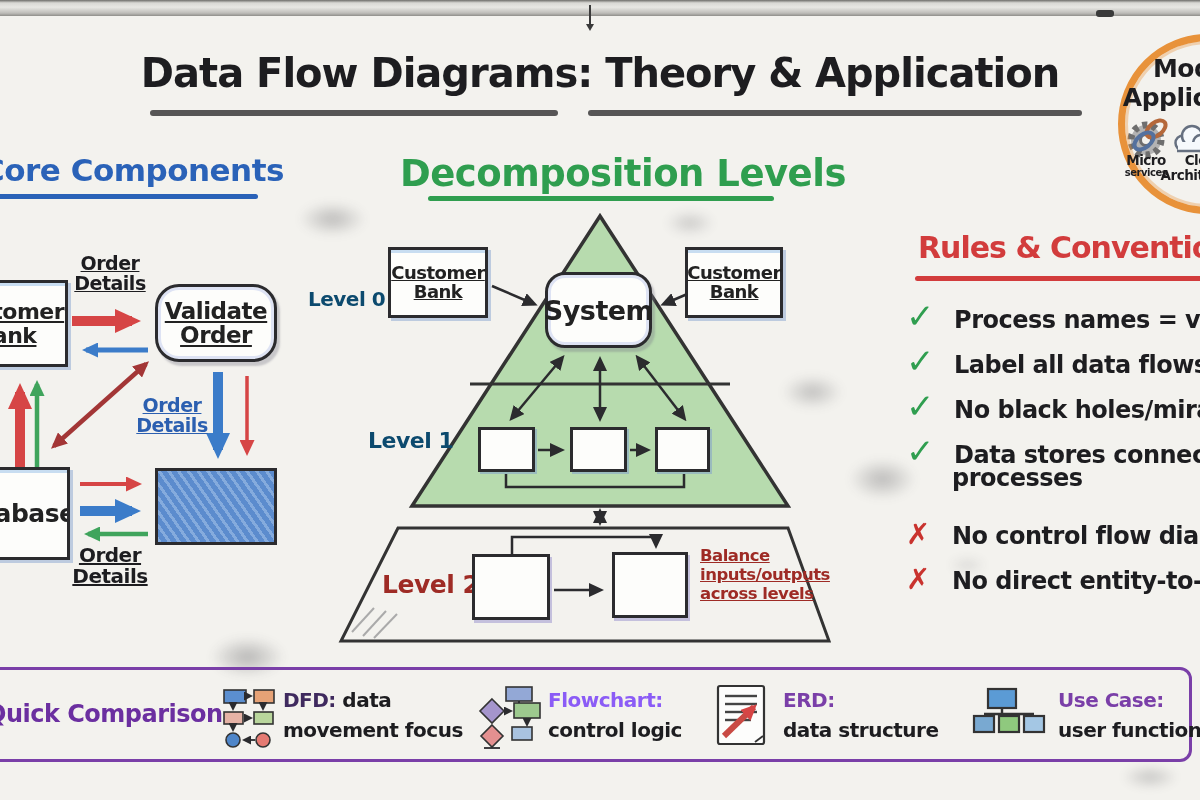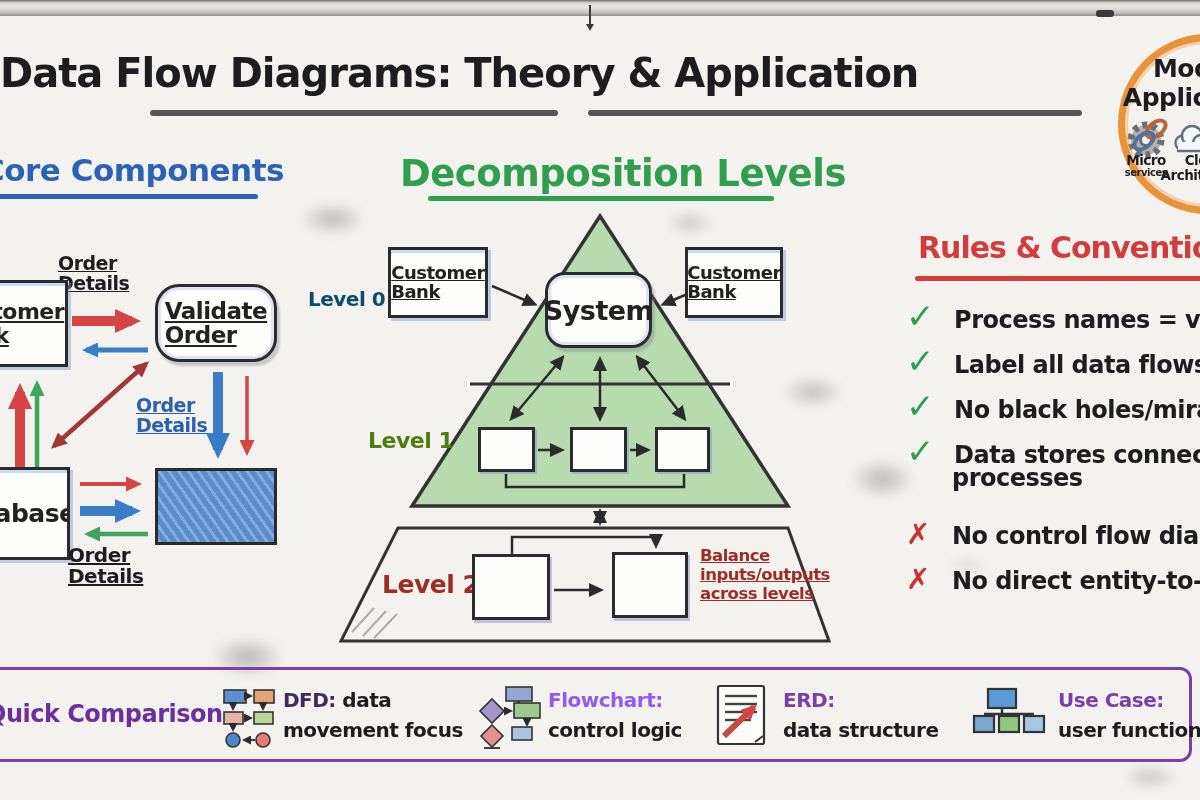--- a/index.html
+++ b/index.html
@@ -1,20 +1,20 @@
 <!DOCTYPE html>
 <html><head>
 <meta charset="utf-8">
 <style>
   html,body{margin:0;padding:0;}
   body{width:1200px;height:800px;overflow:hidden;position:relative;
        background:#f3f2ee;font-family:"DejaVu Sans",sans-serif;font-weight:700;color:#222;}
   .abs{position:absolute;}
   .hand{font-weight:700;letter-spacing:-0.5px;}
-  .ctr{}
+  .ctr{text-align:center;}
   .nowrap{white-space:nowrap;}
   .frame-top{left:0;top:0;width:1200px;height:16px;
     background:linear-gradient(180deg,#6e6d69 0%,#d9d8d4 18%,#e8e7e3 45%,#bdbcb8 82%,#8f8e8a 100%);}
   .underline{height:5px;border-radius:3px;}
   .smudge{border-radius:50%;filter:blur(5px);
     background:radial-gradient(closest-side,rgba(60,60,65,.55),rgba(60,60,65,0) 72%);}
   .box{background:#fdfdfb;border:3px solid #2b2b2e;box-sizing:border-box;
        display:flex;flex-direction:column;align-items:center;justify-content:center;
        box-shadow:inset 0 3px 0 rgba(165,200,235,.6), 3px 3px 0 rgba(125,155,205,.45);}
   .rounded{border-radius:24px;box-shadow:inset 0 0 0 3px rgba(185,195,235,.45), 3px 4px 2px rgba(120,120,135,.35);}
@@ -214,21 +214,21 @@
 
 <div class="abs hand ctr lbl" style="left:68px;top:545px;width:84px;font-size:20px;color:#1d1d20;">
   <div>Order</div>
   <div>Details</div>
 </div>
 
 <div class="abs hand ctr nowrap" style="left:400px;top:152px;width:400px;font-size:37px;color:#2f9e4f;">Decomposition Levels</div>
 <div class="abs underline" style="left:428px;top:196px;width:346px;background:#2f9e4f;"></div>
 
 <div class="abs hand nowrap" style="left:308px;top:287px;font-size:20px;color:#0c4a6e;">Level 0</div>
-<div class="abs hand nowrap" style="left:368px;top:428px;font-size:22px;color:#4d7c0f;">Level 1</div>
+<div class="abs hand nowrap" style="left:368px;top:428px;font-size:22px;color:#0c4a6e;">Level 1</div>
 <div class="abs hand nowrap" style="left:382px;top:570px;font-size:25px;color:#9e2b25;">Level 2+</div>
 
 <div class="abs box" style="left:388px;top:247px;width:100px;height:71px;">
   <div class="hand lbl ctr" style="font-size:18px;">
     <div>Customer</div>
     <div>Bank</div>
   </div>
 </div>
 
 <div class="abs box" style="left:685px;top:247px;width:98px;height:71px;">

